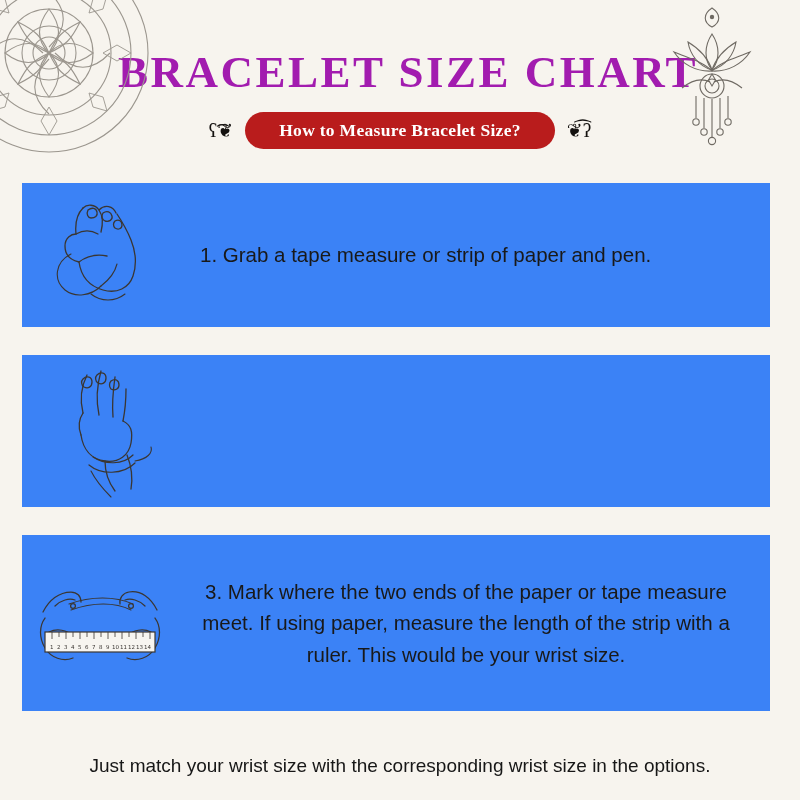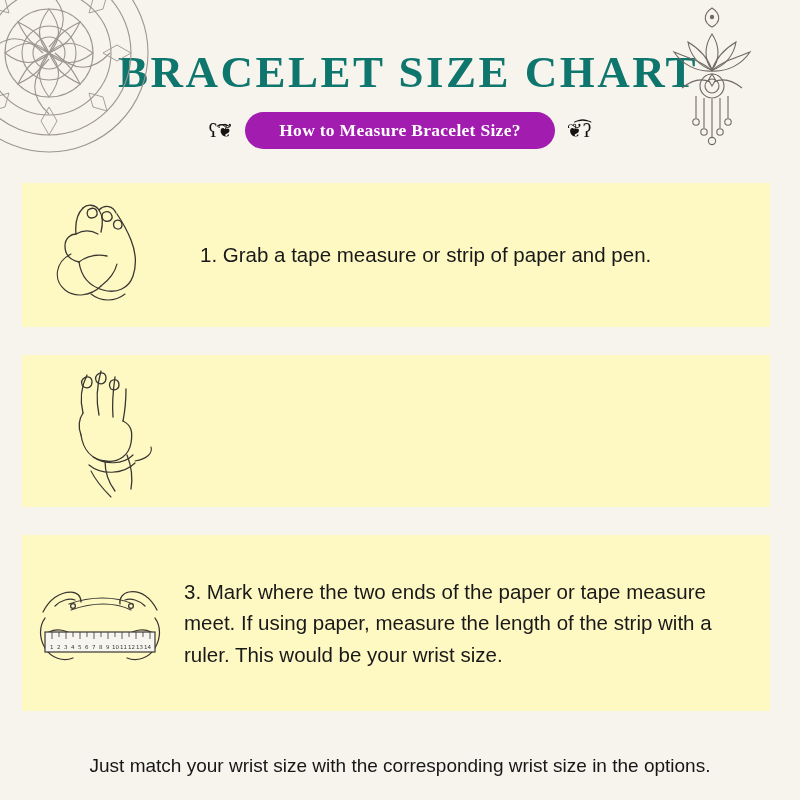--- a/index.html
+++ b/index.html
@@ -22,34 +22,34 @@
 
   
   .header {
     padding-top: 46px;
     text-align: center;
   }
   .chart-title {
     font-family: "Liberation Serif", serif;
     font-size: 45px;
     letter-spacing: 2.5px;
-    color: #0f766e;
+    color: #a21caf;
     font-weight: 700;
     margin-left: 16px;
   }
 
   .subtitle-row {
     margin-top: 14px;
     display: flex;
     align-items: center;
     justify-content: center;
     gap: 12px;
   }
   .pill {
-    background: #a21caf;
+    background: #b91c1c;
     color: #fff;
     border-radius: 22px;
     padding: 8px 34px;
     font-family: "Liberation Serif", serif;
     font-size: 17.5px;
     font-weight: 700;
     letter-spacing: 0.3px;
     white-space: nowrap;
   }
   .flourish {
@@ -61,25 +61,26 @@
 
   
   .steps {
     margin-top: 34px;
     display: flex;
     flex-direction: column;
     gap: 28px;
     padding: 0 30px 0 22px;
   }
   .step {
-    background: #fef9c3;
+    background: #3b82f6;
     display: flex;
     align-items: center;
     min-height: 100px;
     padding-right: 16px;
+    text-align: center;
   }
   .step-figure {
     width: 156px;
     flex: 0 0 156px;
     height: 100%;
     display: flex;
     align-items: center;
     justify-content: center;
     padding: 6px 0;
   }

